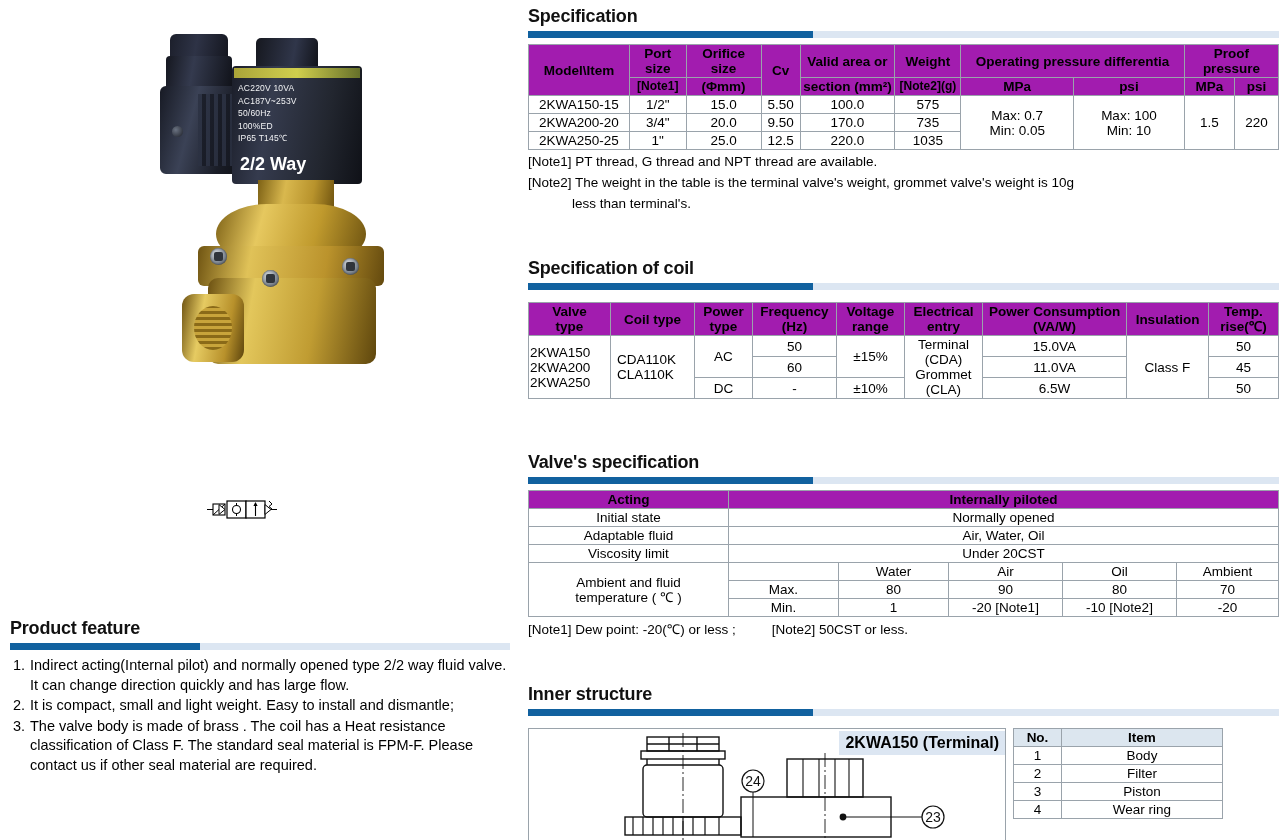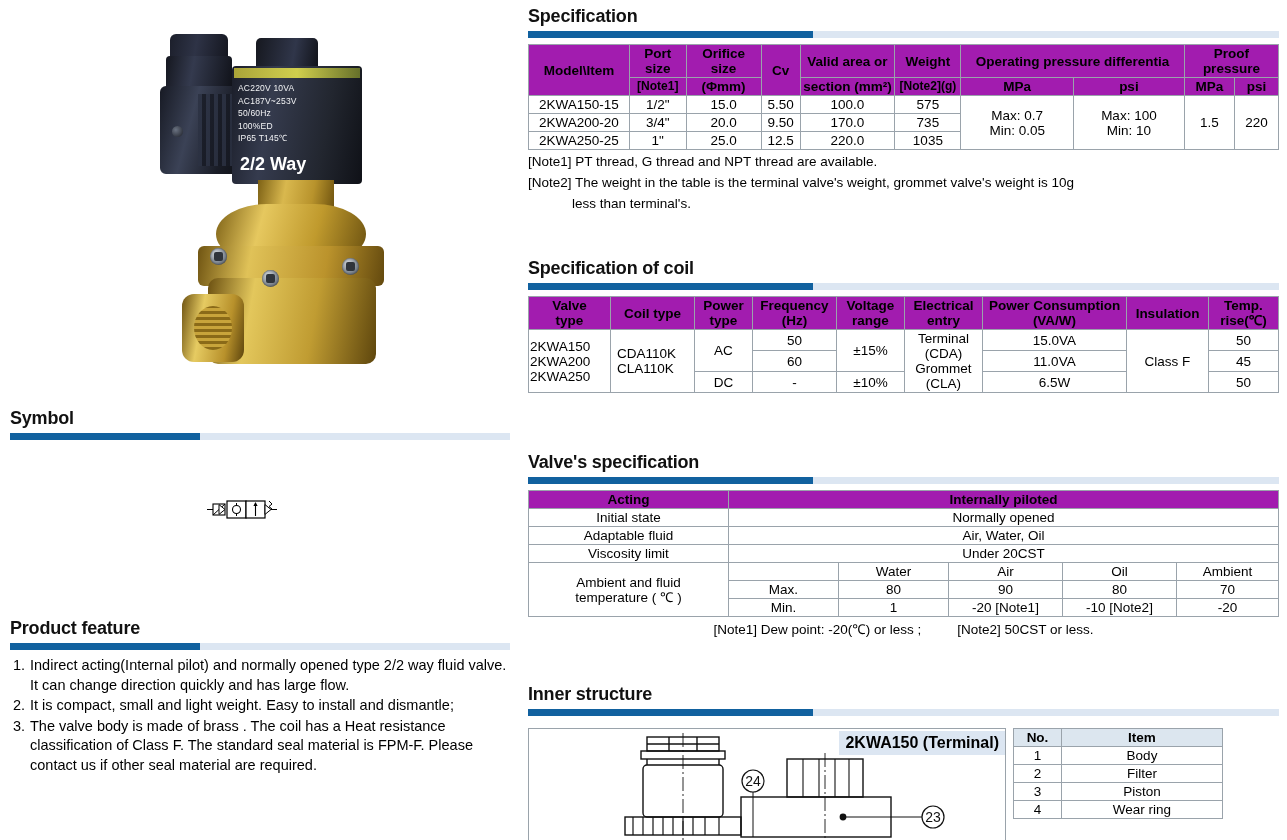--- a/index.html
+++ b/index.html
@@ -36,21 +36,21 @@
     text-align:center; vertical-align:middle;
     padding:1px 2px; line-height:15px;
     font-weight:normal;
   }
   table.sheet th { background:#a21caf; font-weight:bold; }
   .tight { font-size:12px; }
 
   
   .note { font-size:13.5px; line-height:18px; margin-top:3px; white-space:nowrap; }
   .note-indent { padding-left:44px; }
-  .note-row { display:flex; gap:36px; font-size:13.5px; line-height:18px;justify-content:center; }
+  .note-row { display:flex; gap:36px; font-size:13.5px; line-height:18px; }
 
   
   .photo-wrap { position:absolute; left:120px; top:8px; width:260px; height:370px; }
   .sol-plug-top { position:absolute; left:50px; top:26px; width:58px; height:26px;
       background:linear-gradient(100deg,#1c1f2b 0%,#2e3346 45%,#14161f 100%);
       border-radius:6px 6px 3px 3px; }
   .sol-plug-nut { position:absolute; left:46px; top:48px; width:66px; height:34px;
       background:linear-gradient(100deg,#15171f 0%,#343a4e 40%,#101219 100%); border-radius:4px; }
   .sol-plug-body { position:absolute; left:40px; top:78px; width:82px; height:88px;
       background:linear-gradient(105deg,#171a24 0%,#3b4256 38%,#1a1d27 75%,#0e1016 100%);
@@ -140,26 +140,20 @@
       <div class="brass-neck"></div>
       <div class="brass-bonnet"></div>
       <div class="brass-flange"></div>
       <div class="brass-body"></div>
       <div class="brass-port"></div>
       <div class="bolt" style="left:90px; top:240px;"></div>
       <div class="bolt" style="left:142px; top:262px;"></div>
       <div class="bolt" style="left:222px; top:250px;"></div>
     </div>
 
-    <div style="position:absolute; left:10px; top:408px; width:500px;">
-      <div class="sec-title">Symbol</div>
-      <div class="accent">
-          <i></i>
-        </div>
-    </div>
 
     <svg class="symbol-art" viewBox="0 0 74 26">
       <rect x="22" y="4" width="19" height="17" fill="#fff" stroke="#000" stroke-width="1.2"></rect>
       <rect x="41" y="4" width="19" height="17" fill="#fff" stroke="#000" stroke-width="1.2"></rect>
       <circle cx="31.5" cy="12.5" r="4" fill="#fff" stroke="#000" stroke-width="1.1"></circle>
       <line x1="31.5" y1="8.5" x2="31.5" y2="6" stroke="#000" stroke-width="1"></line>
       <line x1="31.5" y1="16.5" x2="31.5" y2="19" stroke="#000" stroke-width="1"></line>
       <line x1="50.5" y1="19" x2="50.5" y2="6" stroke="#000" stroke-width="1.1"></line>
       <polygon points="50.5,5 48.4,9 52.6,9" fill="#000"></polygon>
       <rect x="8" y="7" width="12" height="11" fill="#fff" stroke="#000" stroke-width="1.1"></rect>
@@ -264,21 +258,21 @@
       <div class="note">[Note2] The weight in the table is the terminal valve's weight, grommet valve's weight is 10g</div>
       <div class="note note-indent">less than terminal's.</div>
     </div>
 
     <div style="position:absolute; left:8px; top:258px; width:751px;">
       <div class="sec-title">Specification of coil</div>
       <div class="accent">
           <i></i>
         </div>
 
-      <table class="sheet" style="margin-top:6px;">
+      <table class="sheet" style="margin-top:12px;">
         <tbody>
             <tr>
           <th style="width:82px;">
             <div>Valve</div>
             <div>type</div>
           </th>
           <th style="width:84px;">Coil type</th>
           <th style="width:58px;">
             <div>Power</div>
             <div>type</div>

